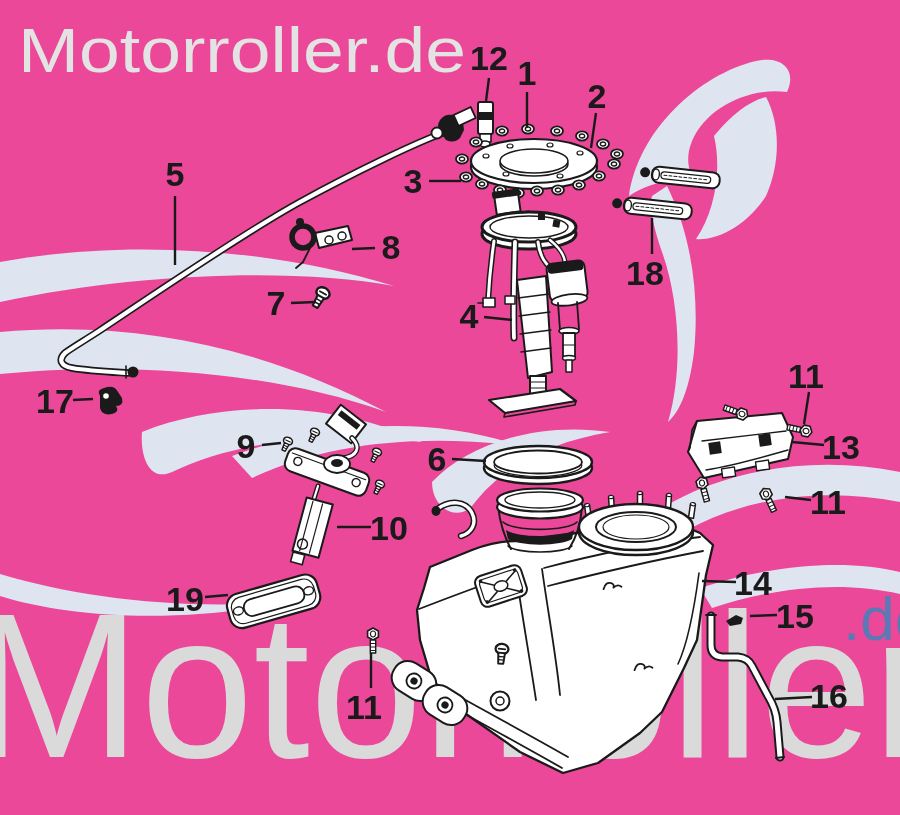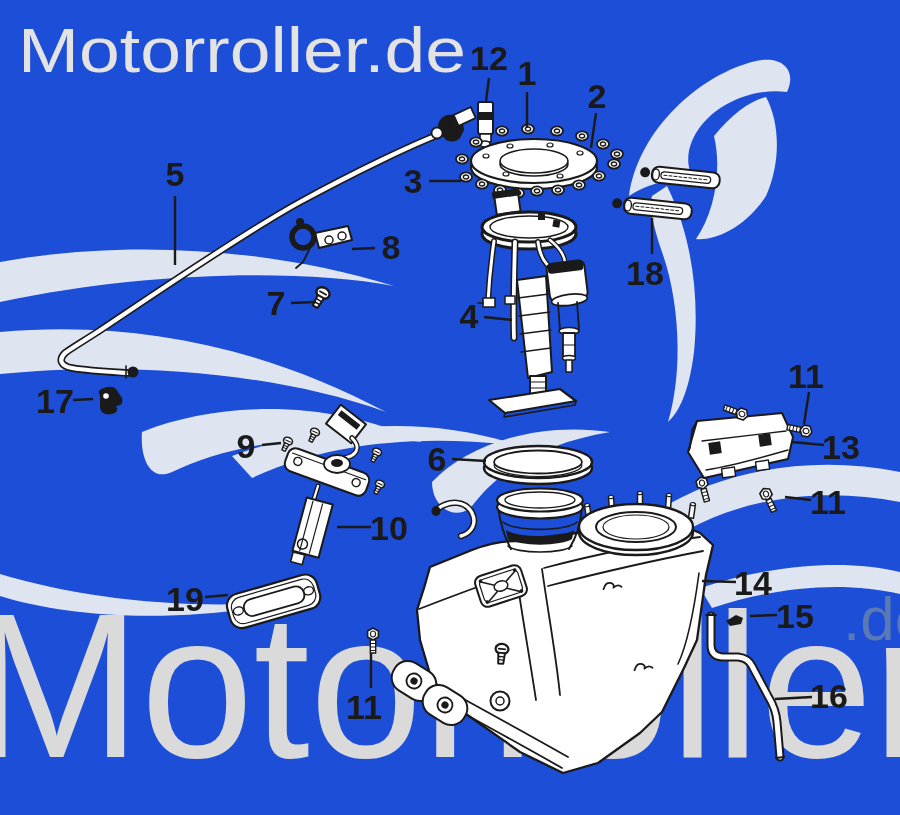--- a/index.html
+++ b/index.html
@@ -1,16 +1,16 @@
 <!DOCTYPE html>
 <html><head>
 <meta charset="utf-8">
 <style>
   html,body{margin:0;padding:0;background:#fff;}
-  .stage{position:relative;width:900px;height:815px;background:#1d4ed8;overflow:hidden;
+  .stage{position:relative;width:900px;height:815px;background:#ec4899;overflow:hidden;
          font-family:"Liberation Sans",sans-serif;}
   svg{display:block;}
   .callout-num{font-family:"Liberation Sans",sans-serif;font-weight:700;text-anchor:middle;}
   .wm-text{font-family:"Liberation Sans",sans-serif;font-weight:400;}
 </style>
 </head>
 <body>
 
 <div class="stage">
 <svg width="900" height="815" viewBox="0 0 900 815" xmlns="http://www.w3.org/2000/svg">

